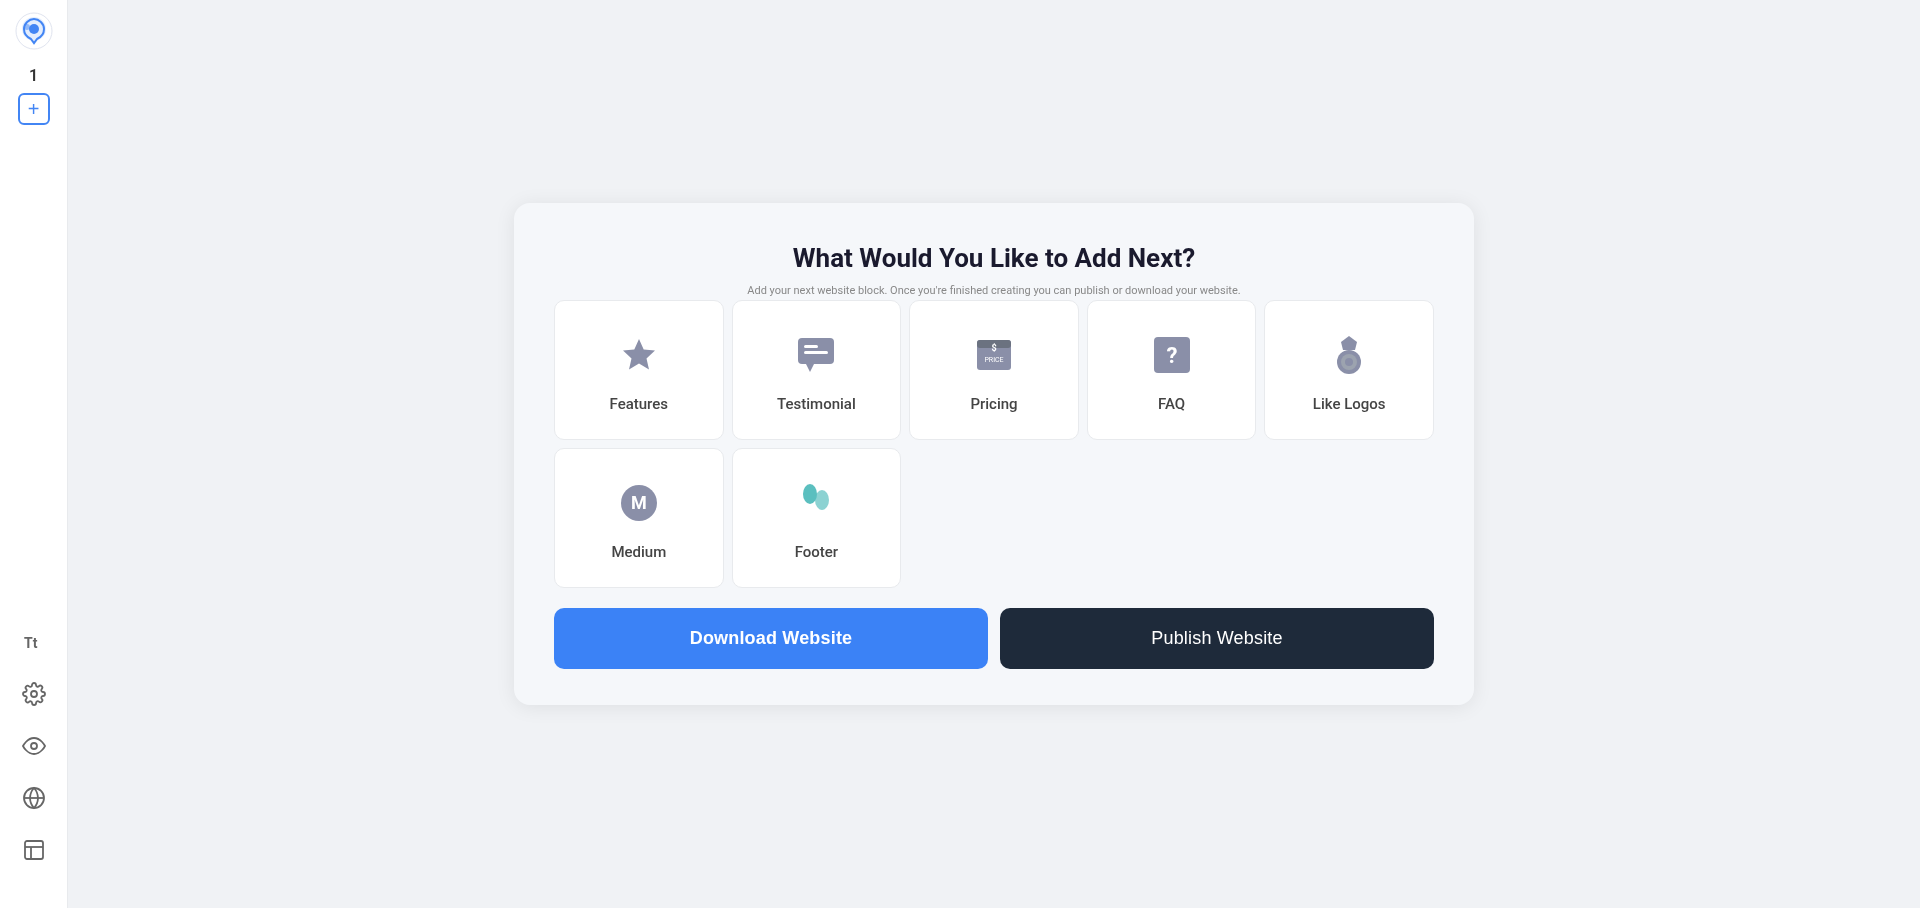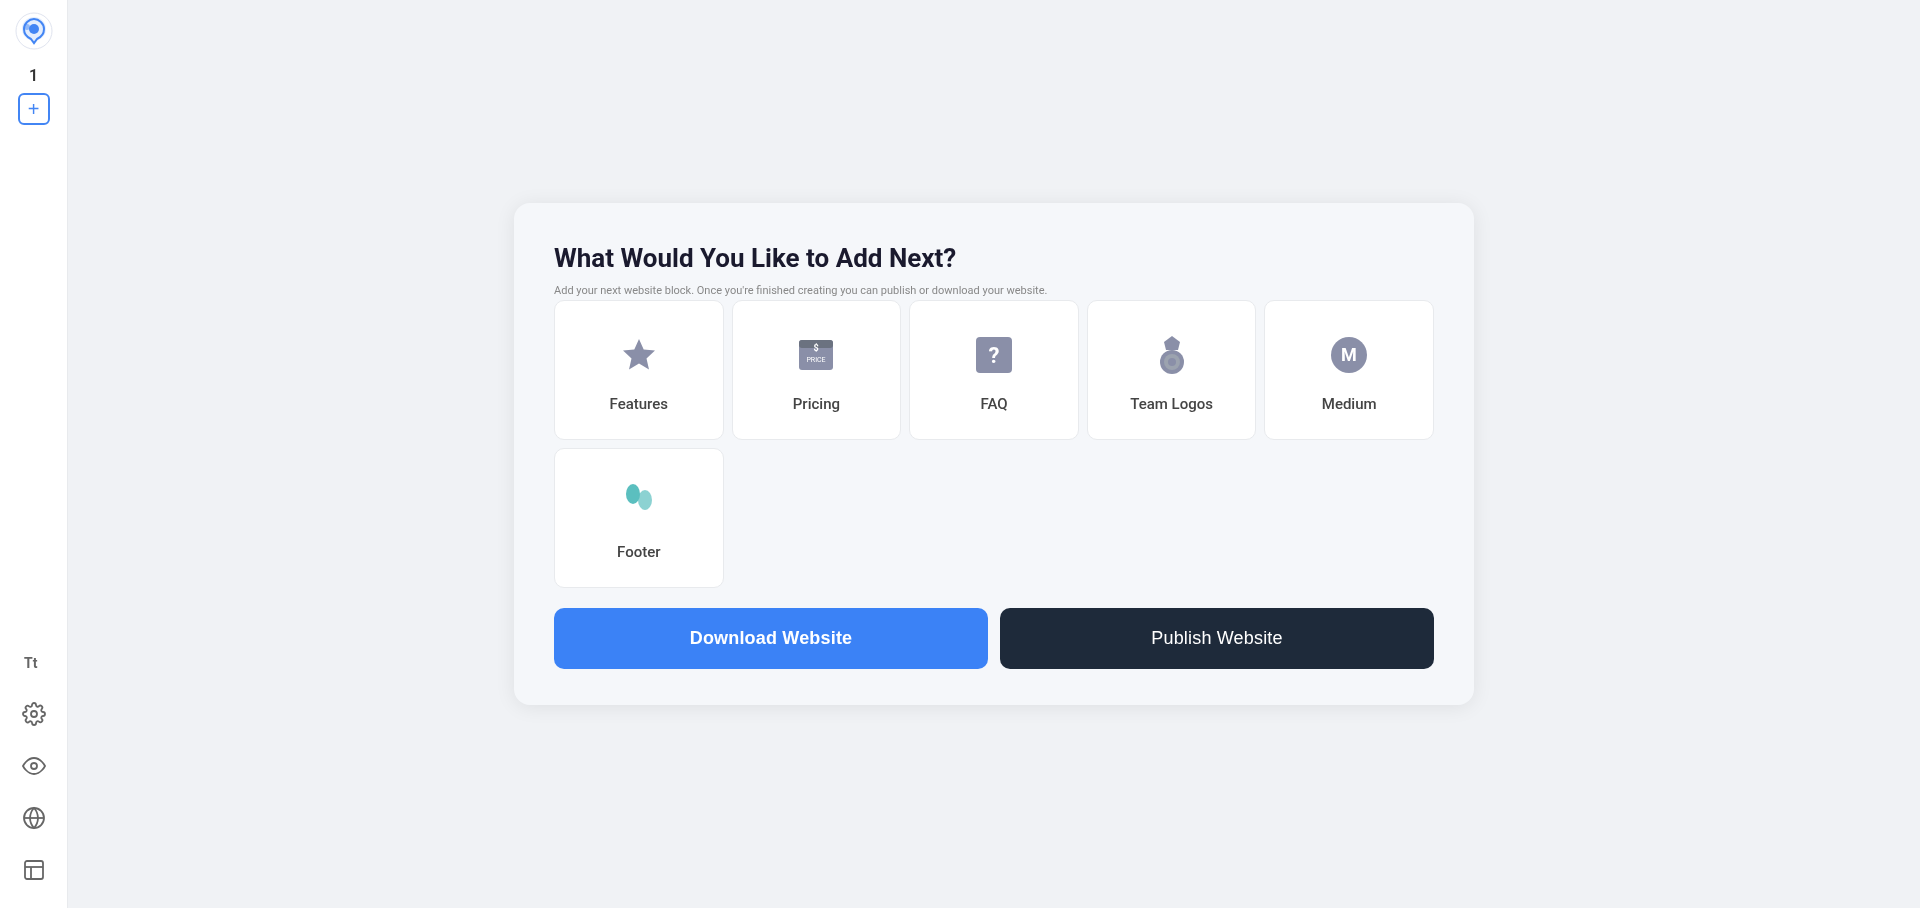--- a/index.html
+++ b/index.html
@@ -50,21 +50,21 @@
     }
 
     .sidebar-spacer {
       flex: 1;
     }
 
     .sidebar-icon-btn {
       width: 44px;
       height: 44px;
       display: flex;
-      align-items: flex-end;
+      align-items: flex-start;
       justify-content: center;
       cursor: pointer;
       border-radius: 8px;
       margin-bottom: 4px;
       color: #15803d;
       font-size: 22px;
     }
 
     .sidebar-bottom {
       display: flex;
@@ -87,20 +87,21 @@
     .modal-panel {
       background: #f5f7fa;
       border-radius: 16px;
       padding: 40px 40px 36px;
       width: 960px;
       max-width: 960px;
       box-shadow: 0 2px 20px rgba(0,0,0,0.08);
     }
 
     .modal-header {
+      text-align: center;
     }
 
     .modal-title {
       font-size: 26px;
       font-weight: 700;
       color: #1a1a2e;
       margin-bottom: 10px;
     }
 
     .modal-subtitle {
@@ -251,20 +252,31 @@
 
       <div class="block-card">
         <div class="block-icon">
           <svg width="40" height="40" viewBox="0 0 40 40" fill="#8a8fa8">
             <polygon points="20,4 24.7,14.5 36,15.6 27.5,23.4 30,34.4 20,28.5 10,34.4 12.5,23.4 4,15.6 15.3,14.5"></polygon>
           </svg>
         </div>
         <span class="block-label">Features</span>
       </div>
 
+      <div class="block-card">
+        <div class="block-icon">
+          <svg width="40" height="38" viewBox="0 0 40 38" fill="none">
+            <rect x="2" y="2" width="36" height="26" rx="4" fill="#8a8fa8"></rect>
+            <rect x="8" y="9" width="14" height="3" rx="1.5" fill="#fff"></rect>
+            <rect x="8" y="15" width="24" height="3" rx="1.5" fill="#fff"></rect>
+            <polygon points="10,28 14,36 18,28" fill="#8a8fa8"></polygon>
+          </svg>
+        </div>
+        <span class="block-label">Testimonial</span>
+      </div>
 
       <div class="block-card">
         <div class="block-icon">
           <svg width="40" height="40" viewBox="0 0 40 40" fill="none">
             <rect x="3" y="5" width="34" height="30" rx="3" fill="#8a8fa8"></rect>
             <rect x="3" y="5" width="34" height="8" rx="3" fill="#6b7280"></rect>
             <text x="20" y="16" text-anchor="middle" font-size="9" font-weight="bold" fill="white">$</text>
             <text x="20" y="27" text-anchor="middle" font-size="7" fill="white">PRICE</text>
           </svg>
         </div>
@@ -283,21 +295,21 @@
 
       <div class="block-card">
         <div class="block-icon">
           <svg width="36" height="42" viewBox="0 0 36 42" fill="none">
             <circle cx="18" cy="28" r="12" fill="#8a8fa8"></circle>
             <circle cx="18" cy="28" r="8" fill="#9ca3af"></circle>
             <path d="M10 8 L18 2 L26 8 L24 16 L12 16 Z" fill="#8a8fa8"></path>
             <circle cx="18" cy="28" r="4" fill="#8a8fa8"></circle>
           </svg>
         </div>
-        <span class="block-label">Team Logos</span>
+        <span class="block-label">Like Logos</span>
       </div>
 
 
 
       <div class="block-card">
         <div class="block-icon">
           <svg width="40" height="40" viewBox="0 0 40 40" fill="none">
             <circle cx="20" cy="20" r="18" fill="#8a8fa8"></circle>
             <text x="20" y="26" text-anchor="middle" font-size="18" font-weight="bold" fill="white">M</text>
           </svg>

